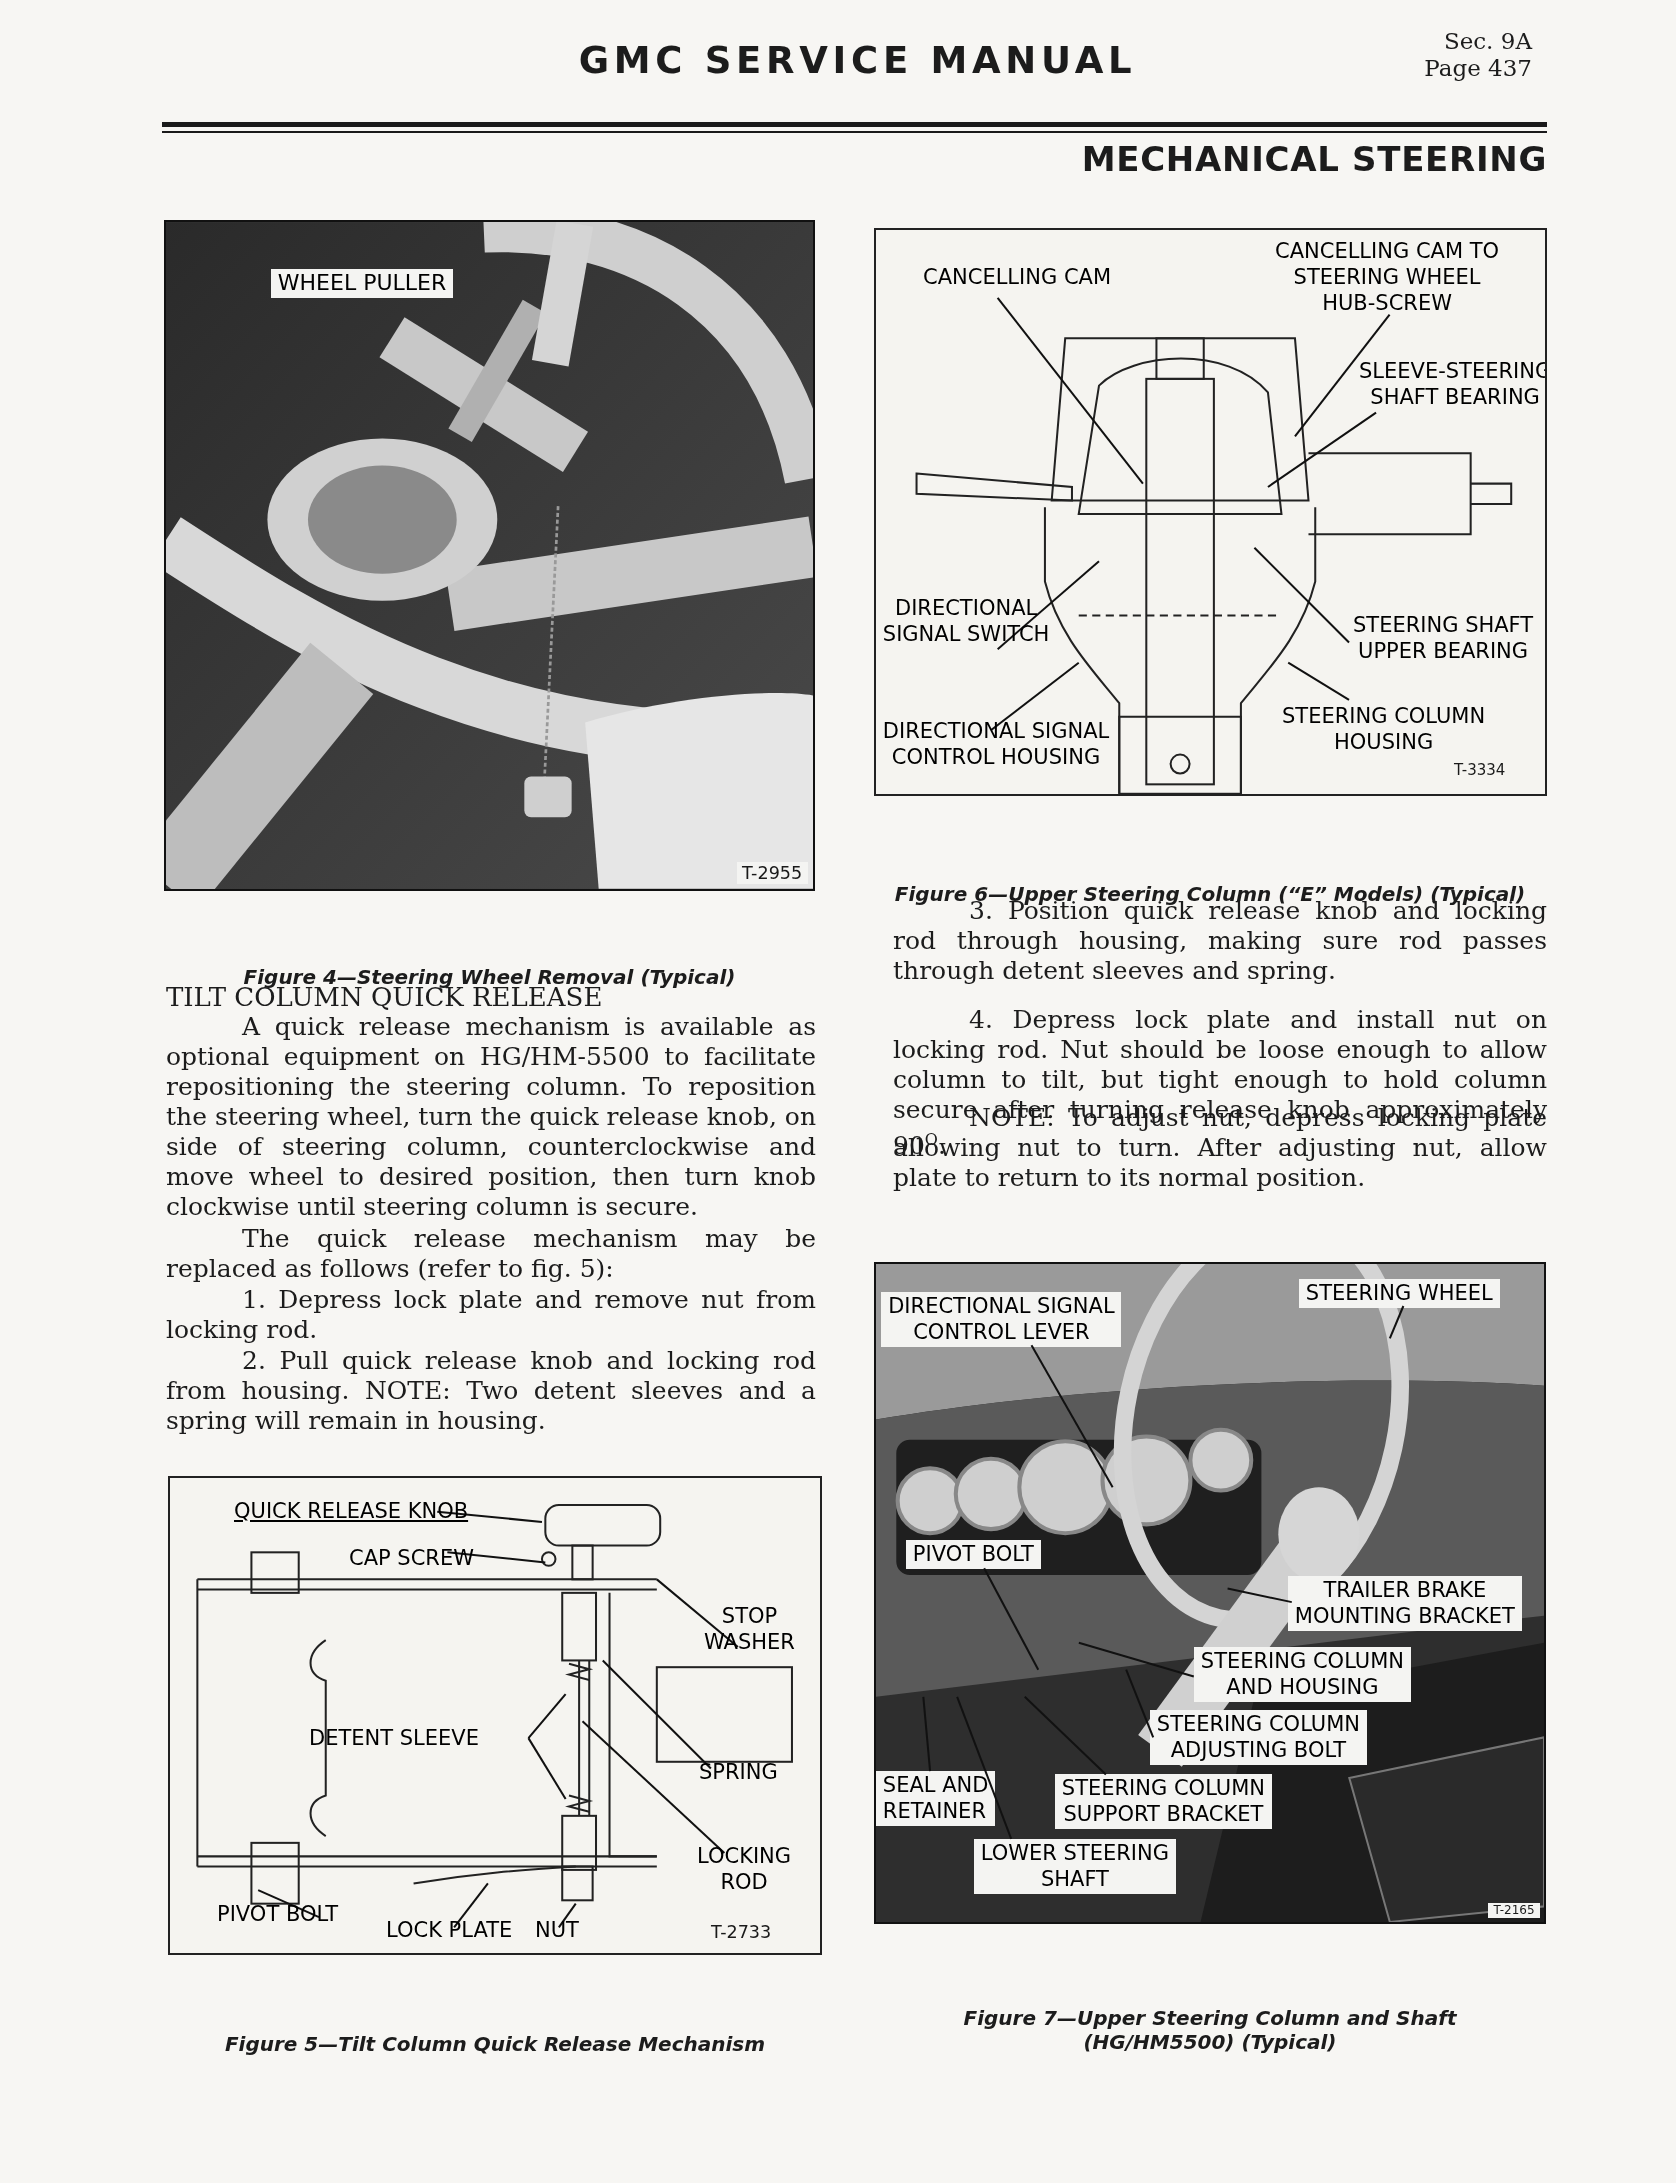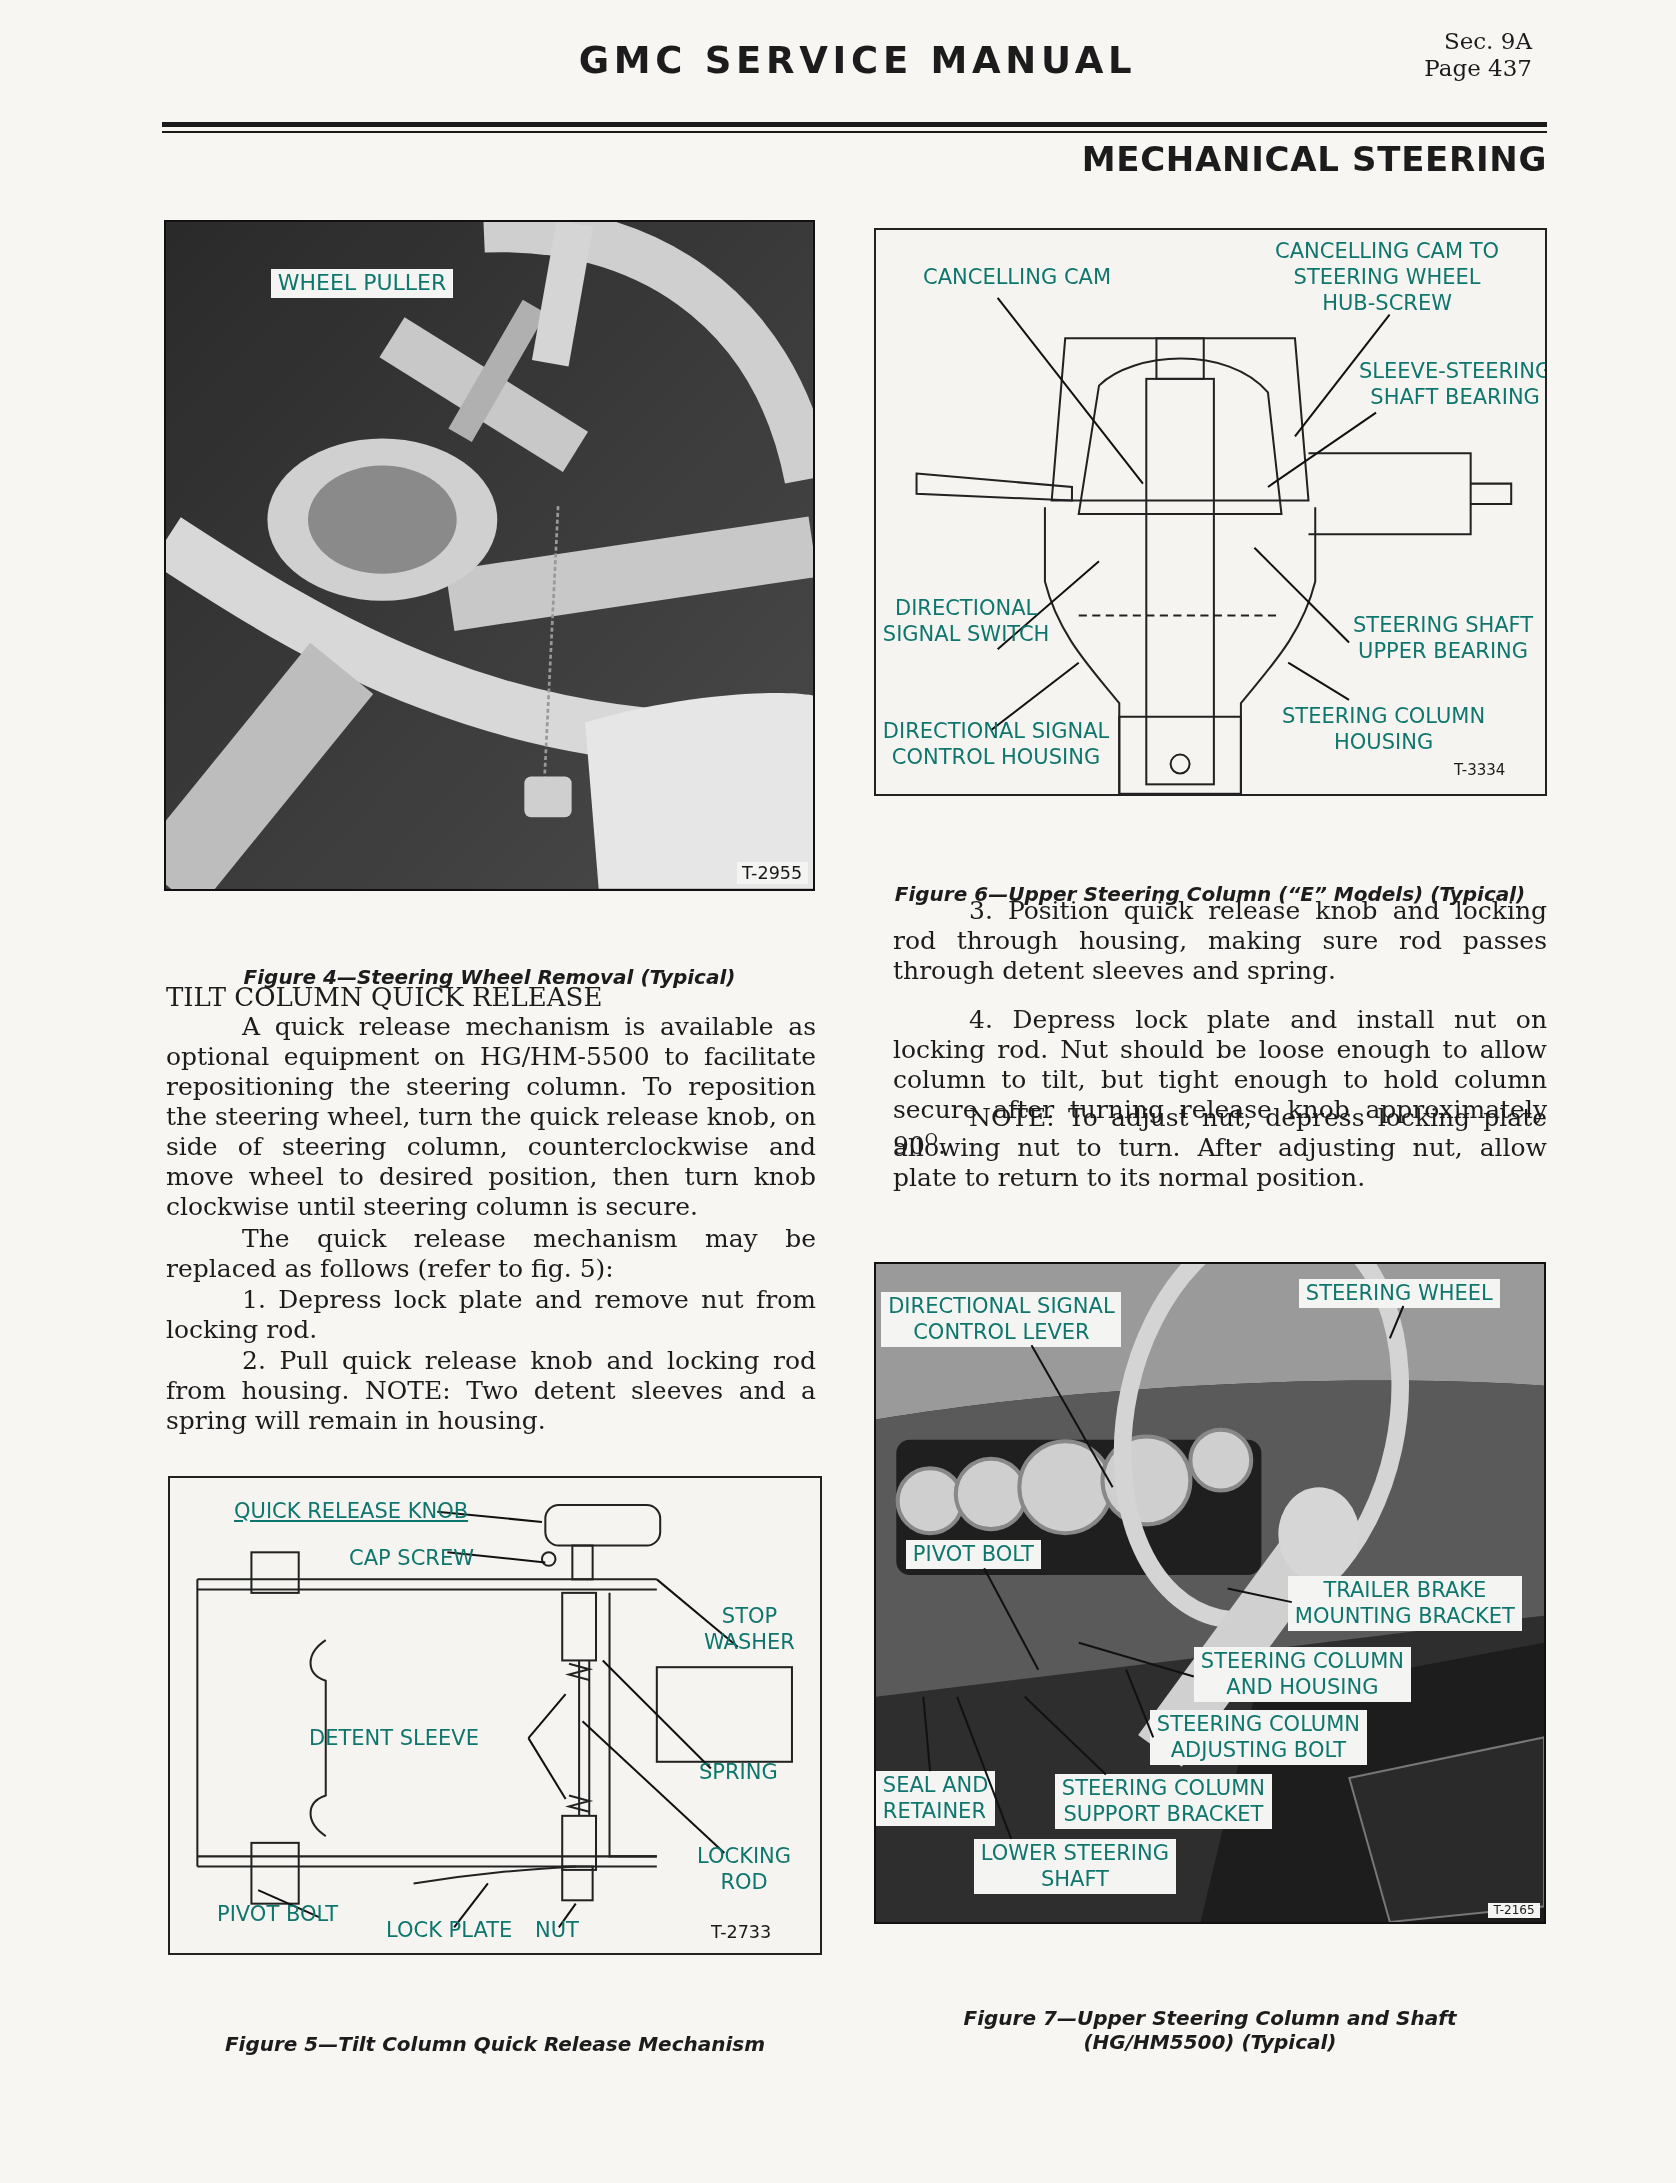--- a/index.html
+++ b/index.html
@@ -15,21 +15,21 @@
   
   #hdr-title { left:0; width:1715px; top:39px; text-align:center; font-size:37px; font-weight:bold; letter-spacing:4.7px; }
   #hdr-sec { right:145px; top:28px; font-size:23px; text-align:right; line-height:27px; }
   #rule1 { left:162px; width:1385px; top:122px; height:4.7px; background:#1a1a1a; }
   #rule2 { left:162px; width:1385px; top:131px; height:2px; background:#1a1a1a; }
   #hdr-section { right:130px; top:139px; font-size:34px; font-weight:bold; letter-spacing:0.7px; }
 
   
   .photo { background:#3b3b3b; border:2px solid #111; overflow:hidden; }
   .diagram { background:#f5f4f0; border:2.7px solid #222; overflow:hidden; }
-  .label { position:absolute; font-family:"DejaVu Sans","Liberation Sans",sans-serif; font-size:21px; line-height:26px; color:#0f766e; text-align:center; white-space:nowrap; }
+  .label { position:absolute; font-family:"DejaVu Sans","Liberation Sans",sans-serif; font-size:21px; line-height:26px; color:#000000; text-align:center; white-space:nowrap; }
   .label.box { background:#f4f4f2; padding:1.4px 6.8px; }
   .tnum { position:absolute; font-family:"DejaVu Sans","Liberation Sans",sans-serif; font-size:17.6px; color:#1a1a1a; }
   .tnum.box { background:#f4f4f2; padding:0.7px 5.4px; }
   .caption { position:absolute; font-family:"DejaVu Sans","Liberation Sans",sans-serif; font-style:italic; font-weight:bold; font-size:20px; text-align:center;margin-top:44px; }
 
   
   .para { position:absolute; font-size:25px; line-height:30px; text-align:justify; }
   .para .ind { display:inline-block; width:76px; }
   .heading { position:absolute; font-size:26px; line-height:30px; }
   sup { font-size:16px; }

